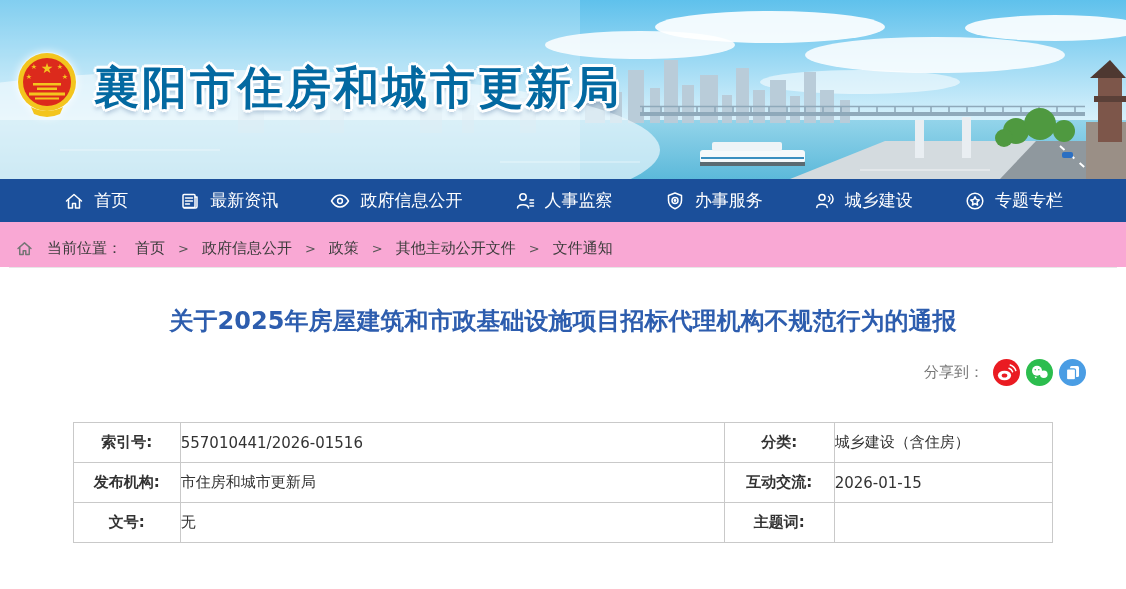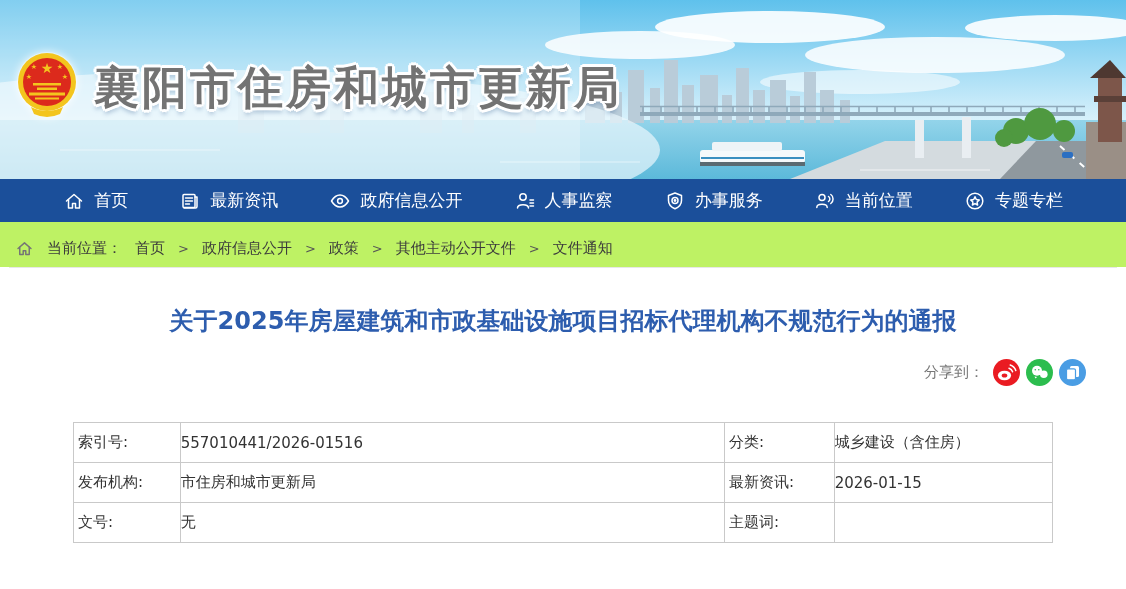--- a/index.html
+++ b/index.html
@@ -4,55 +4,55 @@
 <style>
   * { box-sizing: border-box; margin: 0; padding: 0; }
   html,body { width: 1126px; height: 589px; background: #fff;
     font-family: "DejaVu Sans", "Liberation Sans", sans-serif; overflow: hidden; }
 
   
   .banner { position: relative; width: 1126px; height: 179px; overflow: hidden; }
   .banner-bg { position: absolute; left: 0; top: 0; width: 100%; height: 100%; display: block; }
   .banner-fg { position: absolute; left: 16px; top: 46px; display: flex; align-items: center; gap: 16px; }
   .emblem { width: 62px; height: 84px; filter: drop-shadow(0 0 5px rgba(255,255,255,.95)); }
-  .site-title { font-size: 45px; font-weight: 800; color: #737373; letter-spacing: 3px; white-space: nowrap;
+  .site-title { font-size: 45px; font-weight: 800; color: #0369a1; letter-spacing: 3px; white-space: nowrap;
     text-shadow: -2px -2px 0 #fff, 2px -2px 0 #fff, -2px 2px 0 #fff, 2px 2px 0 #fff,
                  -3px 0 0 #fff, 3px 0 0 #fff, 0 -3px 0 #fff, 0 3px 0 #fff, 0 5px 4px rgba(50,90,140,.35); text-align: center; }
 
   
   .navbar { height: 43px; background: #1b4f9a; display: flex; align-items: center;
     justify-content: space-evenly; padding: 0 12px; }
   .nav-item { display: flex; align-items: center; gap: 9px; color: #fff; font-size: 17px;
     text-decoration: none; cursor: pointer; white-space: nowrap; }
   .nav-item svg { display: block; }
 
   
   .breadcrumb-bar { height: 45px; display: flex; align-items: center; gap: 13px;
-    padding: 8px 20px 0 15px; font-size: 15px; color: #3c3c3c; background: #bef264; text-align: right; }
+    padding: 8px 20px 0 15px; font-size: 15px; color: #3c3c3c; background: #f9a8d4; text-align: right; }
   .breadcrumb-bar a { color: #3c3c3c; text-decoration: none; cursor: pointer; }
   .crumb-sep { color: #555; font-size: 13px; }
   .breadcrumb-rule { border-bottom: 1px solid #e7e7e7; margin: 0 9px; }
 
   
   main { padding-top: 38px; }
   .article-title { margin: 0 60px; text-align: center; font-size: 24px; font-weight: bold;
     color: #2d5dae; line-height: 30px; }
   .meta-row { position: relative; margin-top: 22px; height: 30px; }
   .meta-date { position: absolute; left: 0; right: 0; top: 6px; text-align: center;
     font-size: 14px; color: #9a9a9a; }
   .share-box { position: absolute; right: 40px; top: 1px; display: flex; align-items: center;
     gap: 6px; font-size: 15px; color: #777; font-family: Liberation Serif, serif; }
   .share-label { margin-right: 3px; }
   .share-circle { width: 27px; height: 27px; display: block; cursor: pointer; }
 
   
   .info-table { width: 980px; margin: 34px auto 0; border-collapse: collapse; table-layout: fixed; }
   .info-table td { border: 1px solid #c9c9c9; height: 28px; padding: 2px 0;
     font-size: 15px; color: #333; white-space: nowrap; overflow: hidden; }
-  .info-table td.lbl { font-weight: normal; padding: 10px 4px; }
+  .info-table td.lbl { font-weight: bold; text-align: center; padding: 10px 4px; }
 </style>
 </head>
 <body>
 
 <header class="banner">
   <svg class="banner-bg" viewBox="0 0 1126 179" preserveAspectRatio="none">
     <defs>
       <linearGradient id="sky" x1="0" y1="0" x2="0" y2="1">
         <stop offset="0" stop-color="#5fc1ec"></stop>
           <stop offset="1" stop-color="#ddf3fc"></stop>
@@ -192,21 +192,21 @@
     </svg>
     <span>办事服务</span>
   </a>
   <a class="nav-item">
     <svg width="22" height="22" viewBox="0 0 22 22" fill="none" stroke="#fff" stroke-width="1.5" stroke-linecap="round" stroke-linejoin="round">
       <circle cx="8" cy="7.5" r="3"></circle>
         <path d="M2.8 17.5 c0 -4.2 10.4 -4.2 10.4 0"></path>
       <path d="M14.5 6.5 c1.8 1.2 1.8 3.8 0 5"></path>
         <path d="M16.8 4.5 c3 2 3 7 0 9"></path>
     </svg>
-    <span>当前位置</span>
+    <span>城乡建设</span>
   </a>
   <a class="nav-item">
     <svg width="22" height="22" viewBox="0 0 22 22" fill="none" stroke="#fff" stroke-width="1.5" stroke-linecap="round" stroke-linejoin="round">
       <circle cx="11" cy="11" r="7.8"></circle>
       <path d="M11 6.8 l1.3 2.7 3 .4 -2.2 2.1 .5 3 -2.6 -1.4 -2.6 1.4 .5 -3 -2.2 -2.1 3 -.4 z"></path>
     </svg>
     <span>专题专栏</span>
   </a>
 </nav>
 
@@ -269,21 +269,21 @@
     <tbody>
         <tr>
       <td class="lbl">索引号:</td>
       <td colspan="3">557010441/2026-01516</td>
       <td class="lbl">分类:</td>
       <td>城乡建设（含住房）</td>
     </tr>
     <tr>
       <td class="lbl">发布机构:</td>
       <td colspan="3">市住房和城市更新局</td>
-      <td class="lbl">最新资讯:</td>
+      <td class="lbl">互动交流:</td>
       <td>2026-01-15</td>
     </tr>
     <tr>
       <td class="lbl">文号:</td>
       <td colspan="3">无</td>
       <td class="lbl">主题词:</td>
       <td></td>
     </tr>
   </tbody>
     </table>

